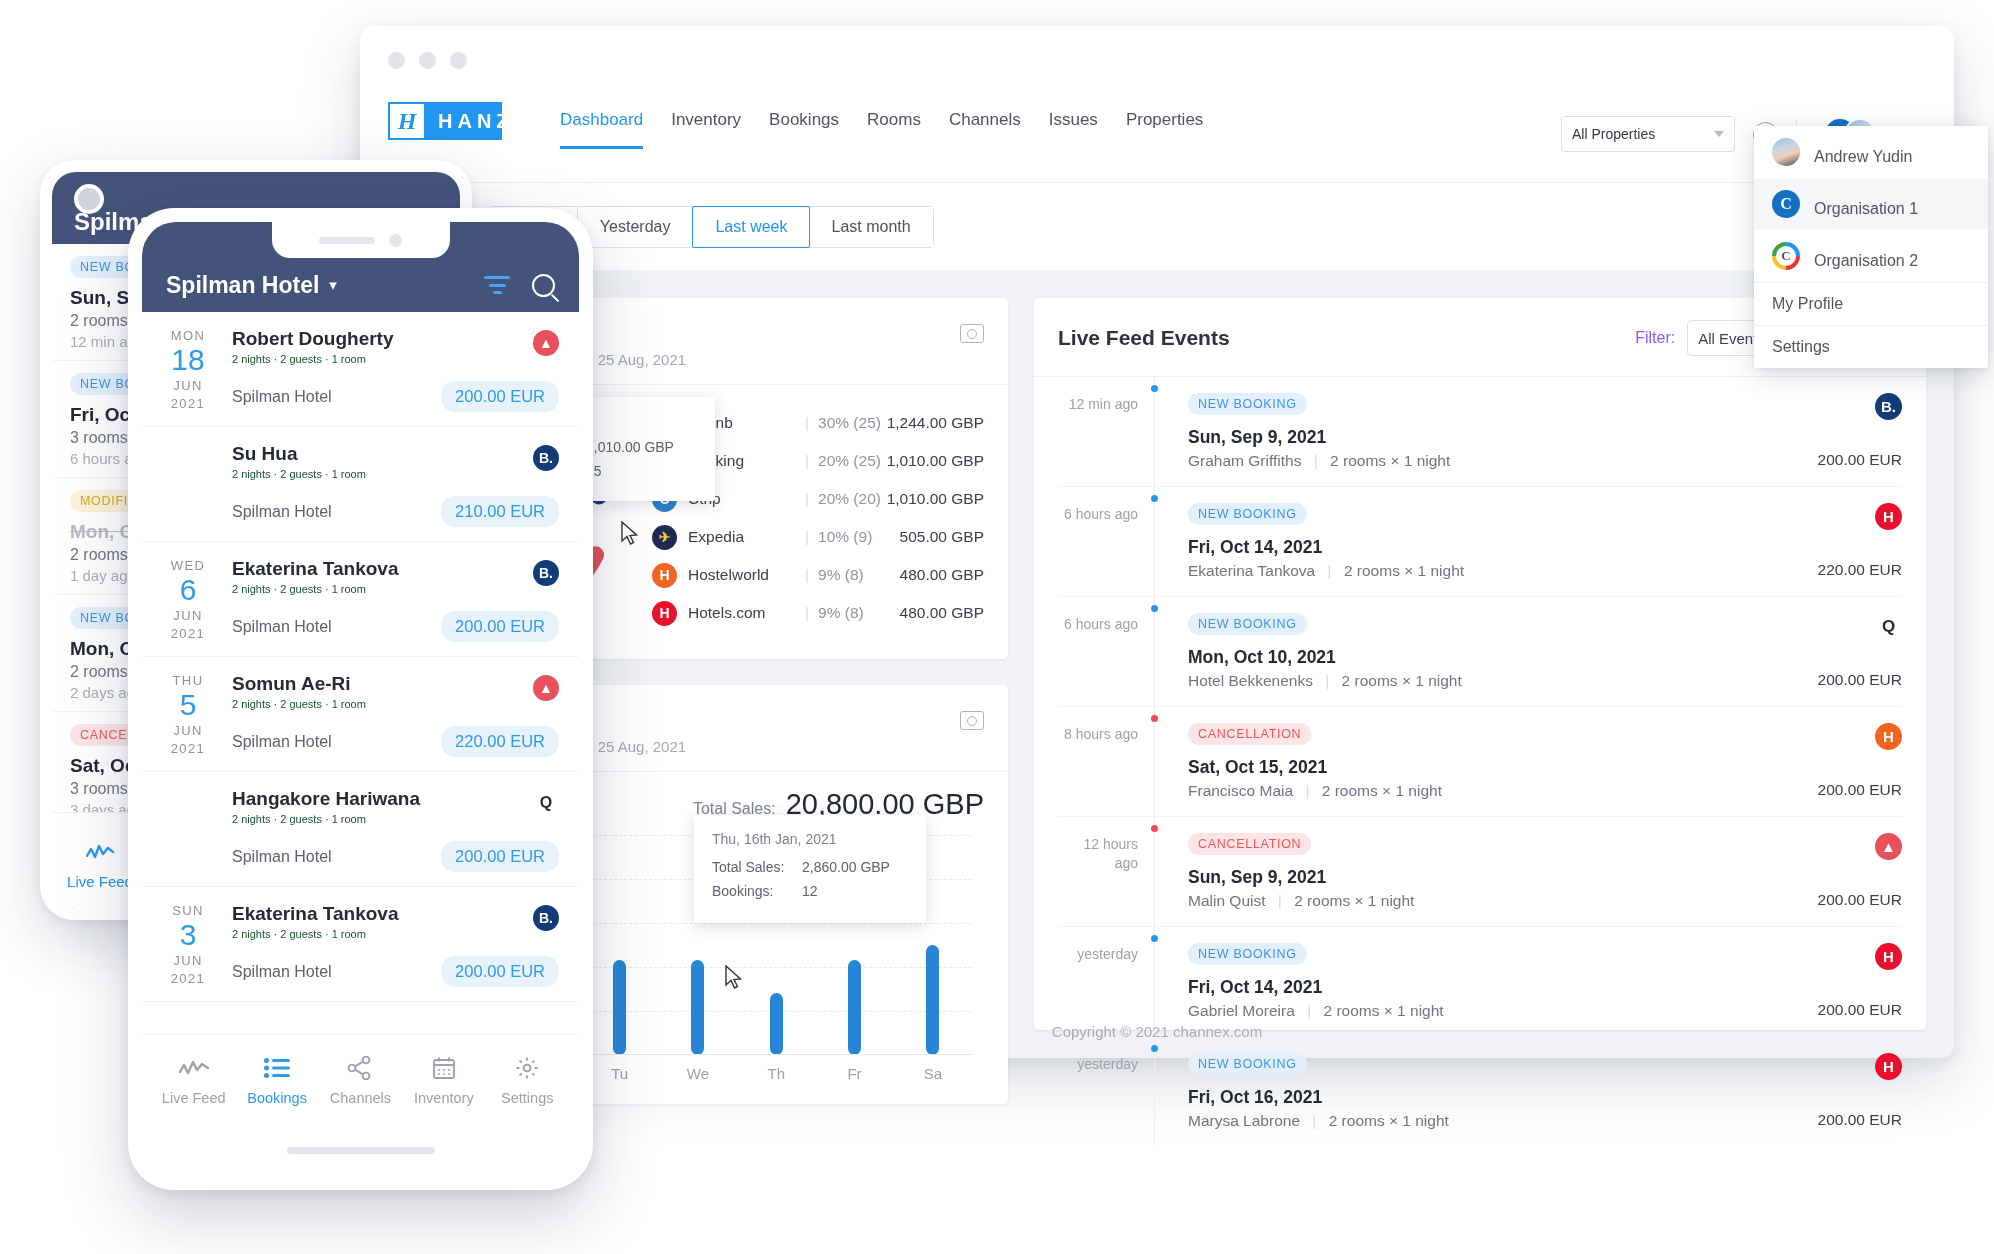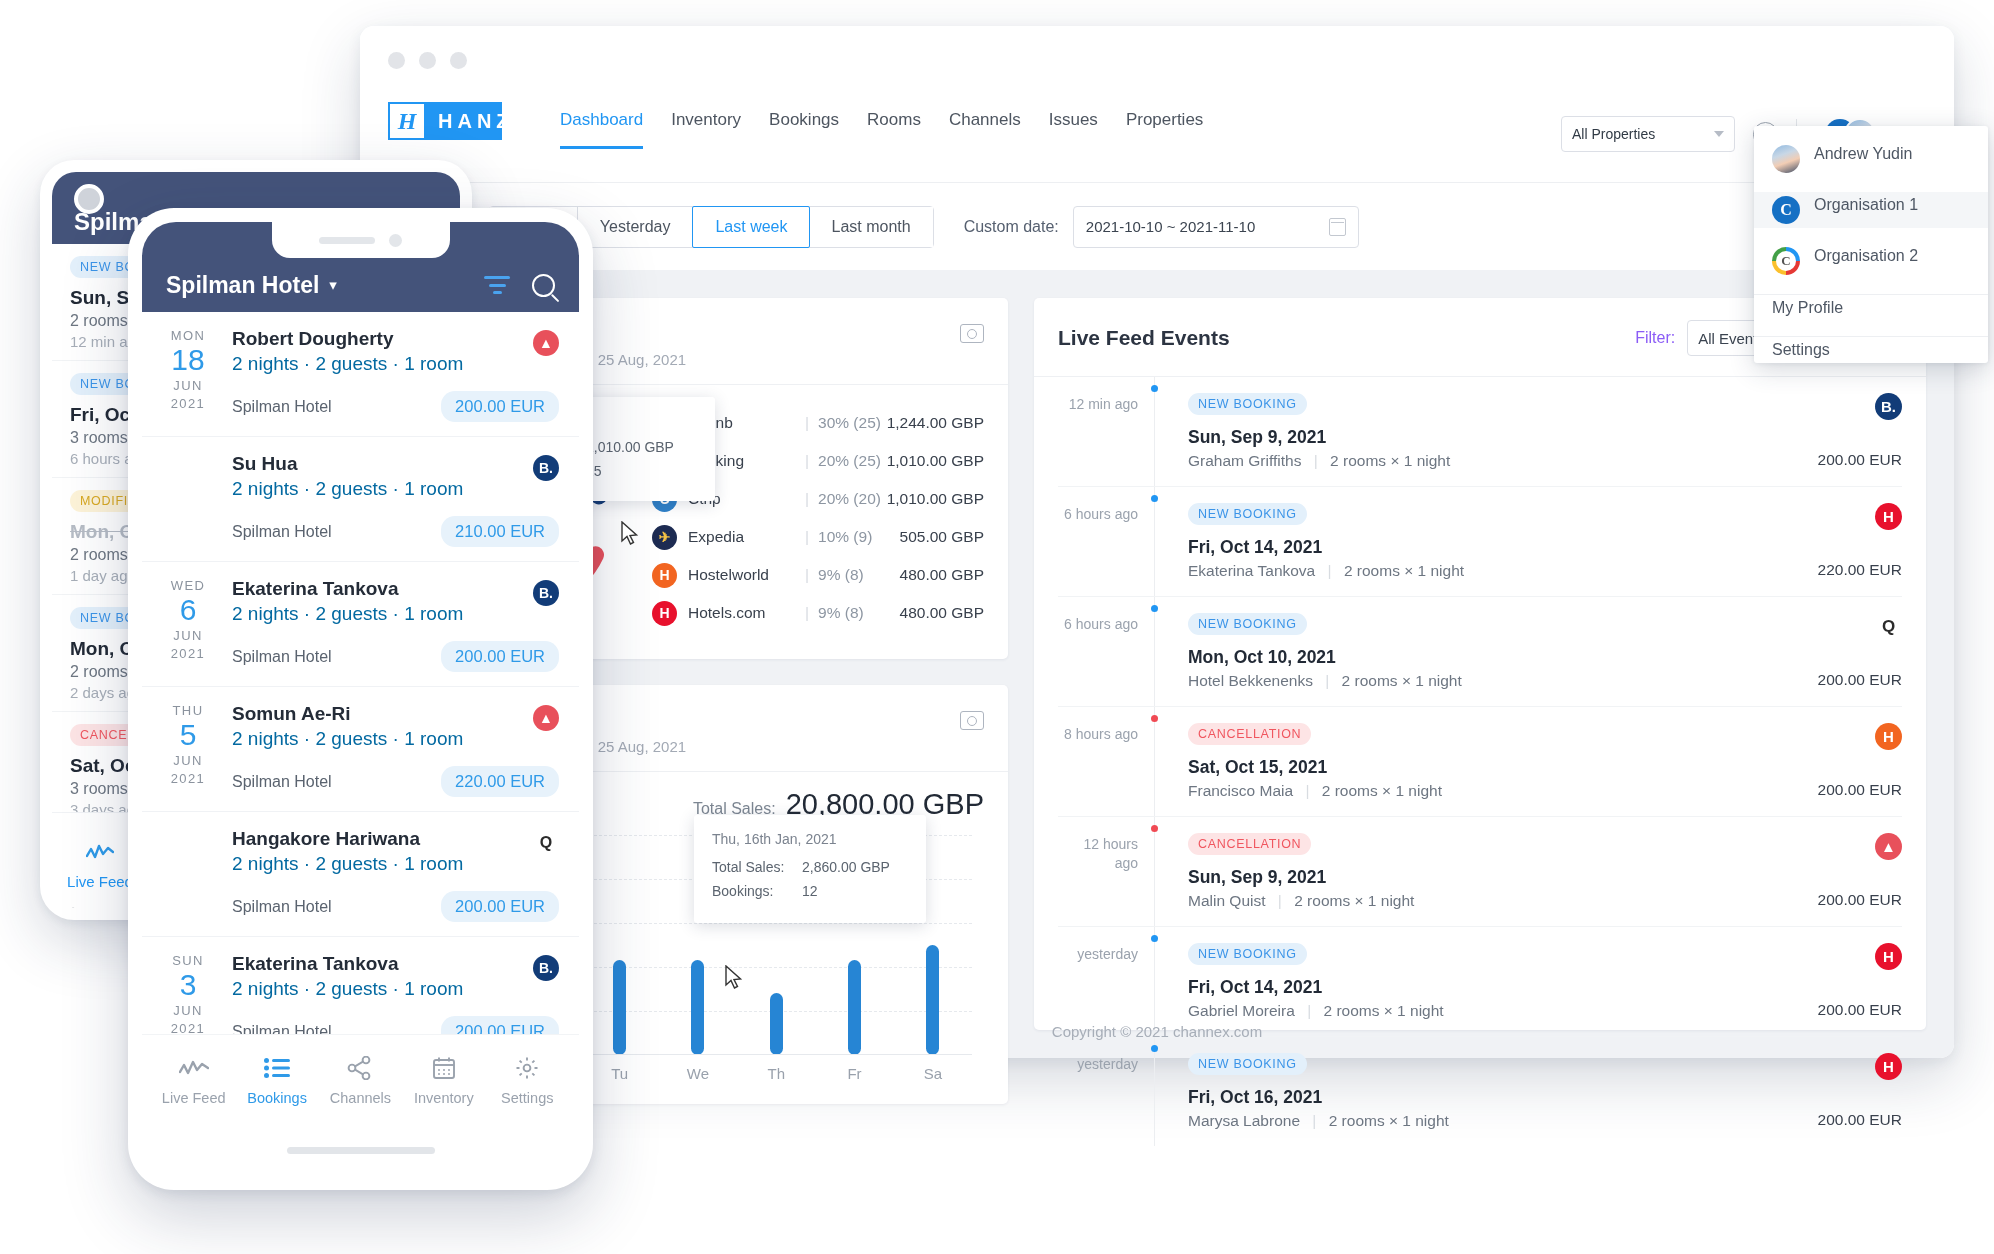--- a/index.html
+++ b/index.html
@@ -68,21 +68,21 @@
   #avatar-chev { position:absolute; right:58px; top:101px; width:0;height:0;
     border-left:6px solid transparent;border-right:6px solid transparent;border-top:7px solid #7d8896; }
 
   
   #user-dropdown {
     position:absolute; right:-34px; top:100px; width:234px;
     background:#fff; border-radius:3px;
     box-shadow:0 6px 26px rgba(40,55,80,.20), 0 1px 4px rgba(40,55,80,.08);
     z-index:60; overflow:hidden;
   }
-  .dd-item { display:flex; align-items:flex-start; gap:14px; padding:4px 18px; font-size:16px; color:#4e5764; cursor:pointer;margin-top:15px; }
+  .dd-item { display:flex; align-items:flex-end; gap:14px; padding:12px 18px; font-size:16px; color:#4e5764; cursor:pointer; }
   .dd-item.sel { background:#f4f6f8; }
   .dd-sep { border-top:1px solid #edeff2; }
   .dd-ava { width:28px;height:28px;border-radius:50%;flex:0 0 28px;
     background:linear-gradient(160deg,#8fb9e0 0%,#c8d7e6 35%,#f2cdb4 60%,#3b4a63 100%); }
   .dd-org1 { width:28px;height:28px;border-radius:50%;flex:0 0 28px;background:#1570c4;color:#fff;
     display:flex;align-items:center;justify-content:center;font-size:16px;font-weight:700;font-family:"Liberation Serif",serif; }
   .dd-org2 { width:28px;height:28px;border-radius:50%;flex:0 0 28px;
     background:conic-gradient(#2196f3 0 25%, #e53935 0 50%, #fbc02d 0 75%, #43a047 0 100%);
     display:flex;align-items:center;justify-content:center; }
   .dd-org2 i { width:20px;height:20px;border-radius:50%;background:#fff;color:#555;font-style:normal;
@@ -258,21 +258,21 @@
 
   #phone-list { position:absolute; left:0; right:0; top:90px; bottom:142px; overflow:hidden; }
   .pb-row { display:flex; padding:16px 20px 14px 16px; border-bottom:1px solid #f0f2f5; position:relative; }
   .pb-date { width:60px; flex:0 0 60px; text-align:center; }
   .pb-dow { font-size:13px; letter-spacing:1.4px; color:#8b939e; }
   .pb-day { font-size:30px; color:#2f9ae8; line-height:1.05; margin-top:1px; }
   .pb-mon { font-size:13px; letter-spacing:1.4px; color:#8b939e; margin-top:2px; }
   .pb-yr { font-size:13px; letter-spacing:1.4px; color:#8b939e; margin-top:3px; }
   .pb-main { flex:1; padding-left:14px; }
   .pb-name { font-size:19px; font-weight:700; color:#242c38; }
-  .pb-sub { font-size:19px; color:#0369a1; margin-top:3px; }
+  .pb-sub { font-size:11px; color:#14532d; margin-top:3px; }
   .pb-foot { display:flex; align-items:center; margin-top:16px; }
   .pb-hotel { font-size:16px; color:#5a6personally; }
   .pb-hotel { font-size:16px; color:#5a636f; }
   .pb-price { margin-left:auto; background:#e7f2fb; color:#2f9ae8; font-size:16.5px;
     padding:6px 14px; border-radius:14px; }
   .pb-chan { position:absolute; right:20px; top:18px; width:26px; height:26px; border-radius:50%;
     display:flex; align-items:center; justify-content:center; color:#fff; font-size:14px; font-weight:700; }
 
   #phone-nav { position:absolute; left:0; right:0; bottom:0; height:142px; background:#fff;
     border-top:1px solid #f2f4f6; display:flex; justify-content:space-around; padding:18px 10px 0 10px; }
@@ -345,27 +345,20 @@
     </div>
   </div>
 
   <div id="date-bar">
     <span class="lbl">Select Date:</span>
     <div id="date-seg">
       <div class="seg-btn">Today</div>
       <div class="seg-btn">Yesterday</div>
       <div class="seg-btn active">Last week</div>
       <div class="seg-btn">Last month</div>
-    </div>
-    <div id="custom-date-wrap">
-      <span class="lbl">Custom date:</span>
-      <div id="custom-date-input">
-        <span>2021-10-10 ~ 2021-11-10</span>
-        <span id="cal-icon"></span>
-      </div>
     </div>
   </div>
 
   <div id="content">
 
     <div id="left-col">
 
       <div class="card">
         <div class="card-head">
           <div class="card-title">Booking Sources</div>

